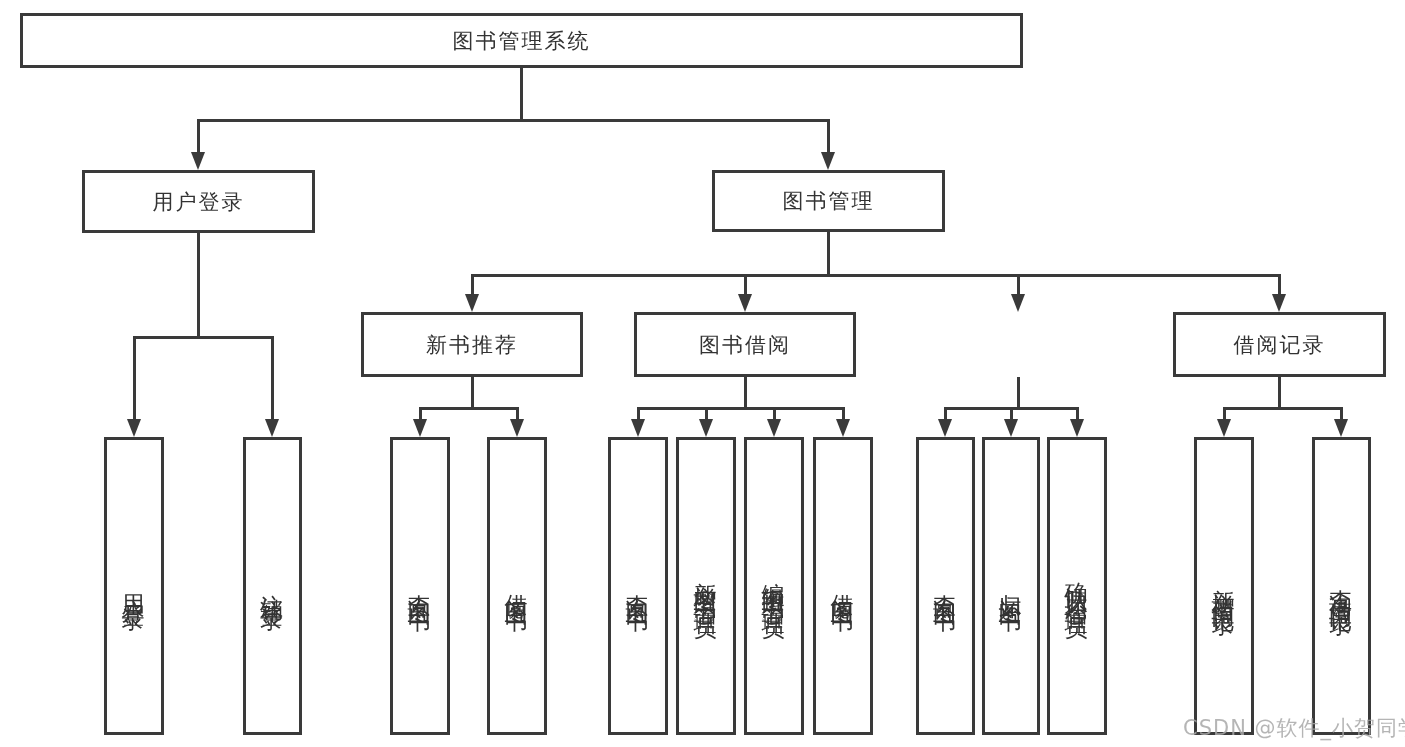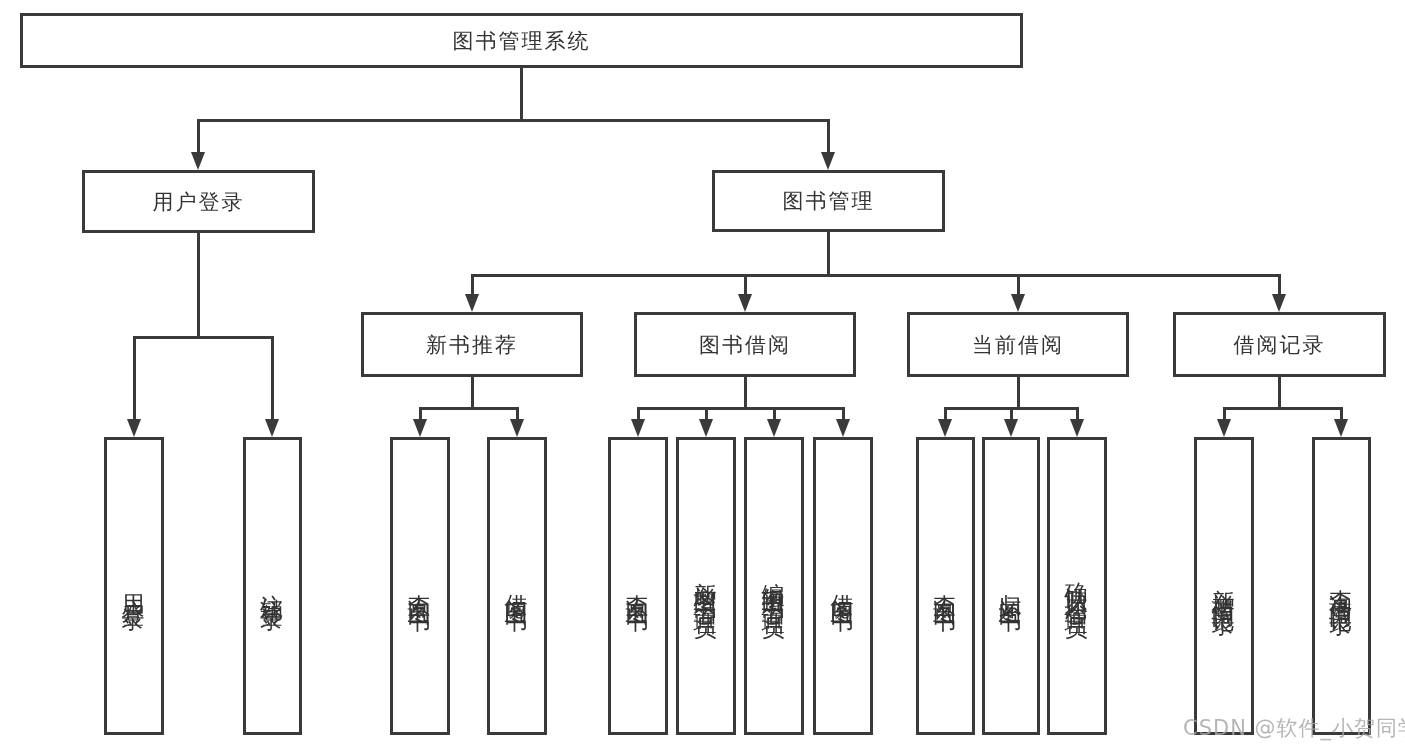--- a/index.html
+++ b/index.html
@@ -29,21 +29,20 @@
   <div class="node" style="left:20px; top:13px; width:1003px; height:55px;">图书管理系统</div>
 
   <div class="node" style="left:82px; top:170px; width:233px; height:63px;">用户登录</div>
 
   <div class="node" style="left:361px; top:312px; width:222px; height:65px;">新书推荐</div>
 
   <div class="node" style="left:712px; top:170px; width:233px; height:62px;">图书管理</div>
 
   <div class="node" style="left:634px; top:312px; width:222px; height:65px;text-align:center;">图书借阅</div>
 
-  <div class="node" style="left:907px; top:312px; width:222px; height:65px;">当前借阅</div>
 
   <div class="node" style="left:1173px; top:312px; width:213px; height:65px;">借阅记录</div>
 
   <div class="node vnode" style="left:104px; top:437px; width:60px; height:298px;">用户登录</div>
   <div class="node vnode" style="left:243px; top:437px; width:59px; height:298px;">注销登录</div>
 
   <div class="node vnode" style="left:390px; top:437px; width:60px; height:298px;">查询图书</div>
   <div class="node vnode" style="left:487px; top:437px; width:60px; height:298px;">借阅图书</div>
 
   <div class="node vnode" style="left:608px; top:437px; width:60px; height:298px;">查询图书</div>

